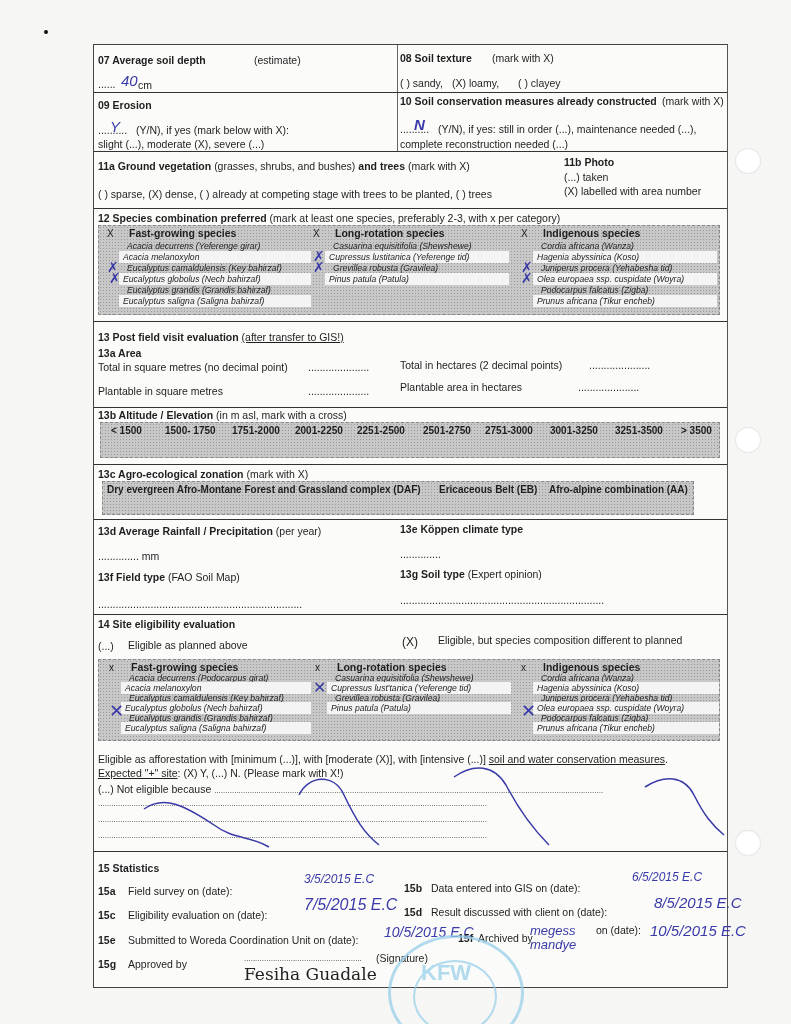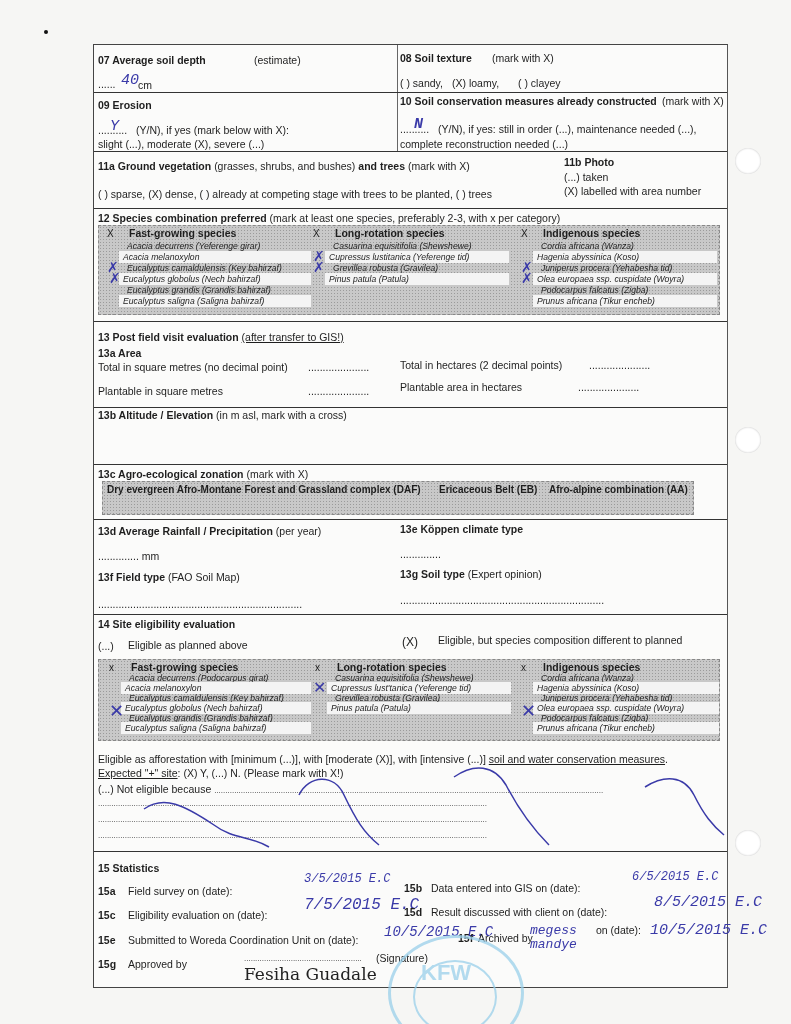--- a/index.html
+++ b/index.html
@@ -13,21 +13,21 @@
   .page {
     position:absolute; left:93px; top:44px; width:633px; height:942px;
     border-left:1.5px solid #444; border-right:1.5px solid #555; border-top:1.5px solid #444;
     border-bottom:1.5px solid #444;
     background:#fbfbfa;
   }
   .sec { position:absolute; left:0; right:0; border-bottom:1.5px solid #333; }
   .t { position:absolute; font-size:10.5px; white-space:nowrap; }
   .b { font-weight:bold; }
   .u { text-decoration:underline; }
-  .hw { position:absolute; color:#3a3aa8; font-family:Liberation Mono, monospace; font-style:italic; white-space:nowrap; }
+  .hw { position:absolute; color:#3a3aa8; font-family:Liberation Sans, sans-serif; font-style:italic; white-space:nowrap; }
   .shade {
     position:absolute;
     background-color:#c8c8c8;
     background-image:radial-gradient(#9a9a9a 0.6px, transparent 0.8px);
     background-size:3px 3px;
     border:1px dashed #888;
   }
   .sp-row { position:absolute; height:12px; font-size:8.6px; font-style:italic; white-space:nowrap; padding-left:4px; line-height:12px; }
   .sp-head { position:absolute; font-size:10.5px; font-weight:bold; white-space:nowrap; }
   .xh { position:absolute; font-size:10px; }
@@ -148,20 +148,32 @@
     <span class="t" style="left:214px;top:62px">.....................</span>
     <span class="t" style="left:306px;top:58px">Plantable area in hectares</span>
     <span class="t" style="left:484px;top:58px">.....................</span>
   </div>
 
   <div class="sec" style="top:363px;height:56px">
     <span class="t" style="left:4px;top:1px">
       <span class="b">13b Altitude / Elevation</span>
       <span>(in m asl, mark with a cross)</span>
     </span>
+    <div class="shade" style="left:6px;top:14px;width:618px;height:34px">
+      <span class="t b" style="left:10px;top:2px;font-weight:bold;font-size:10px">&lt; 1500</span>
+      <span class="t b" style="left:64px;top:2px;font-size:10px">1500- 1750</span>
+      <span class="t b" style="left:131px;top:2px;font-size:10px">1751-2000</span>
+      <span class="t b" style="left:194px;top:2px;font-size:10px">2001-2250</span>
+      <span class="t b" style="left:256px;top:2px;font-size:10px">2251-2500</span>
+      <span class="t b" style="left:322px;top:2px;font-size:10px">2501-2750</span>
+      <span class="t b" style="left:384px;top:2px;font-size:10px">2751-3000</span>
+      <span class="t b" style="left:449px;top:2px;font-size:10px">3001-3250</span>
+      <span class="t b" style="left:514px;top:2px;font-size:10px">3251-3500</span>
+      <span class="t b" style="left:580px;top:2px;font-size:10px">&gt; 3500</span>
+    </div>
   </div>
 
   <div class="sec" style="top:420px;height:54px">
     <span class="t" style="left:4px;top:3px">
       <span class="b">13c Agro-ecological zonation</span>
       <span>(mark with X)</span>
     </span>
     <div class="shade" style="left:8px;top:16px;width:590px;height:32px">
       <span class="t b" style="left:4px;top:2px;font-size:10px">Dry evergreen Afro-Montane Forest and Grassland complex (DAF)</span>
       <span class="t b" style="left:336px;top:2px;font-size:10px">Ericaceous Belt (EB)</span>

